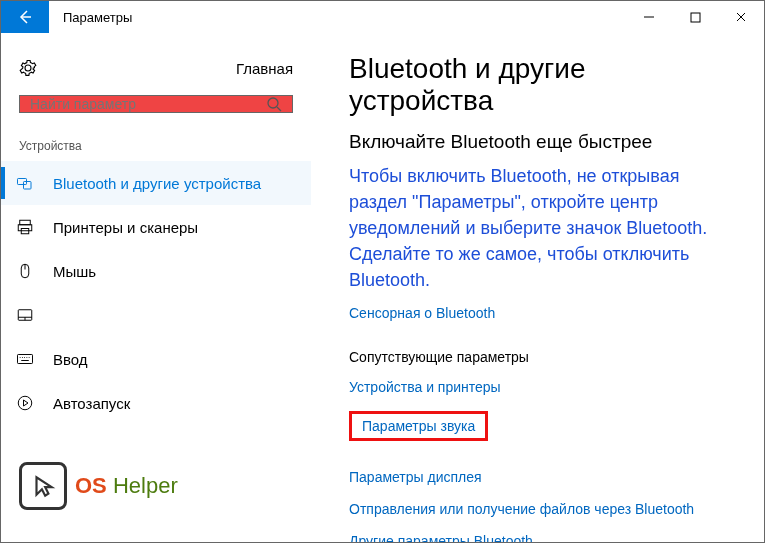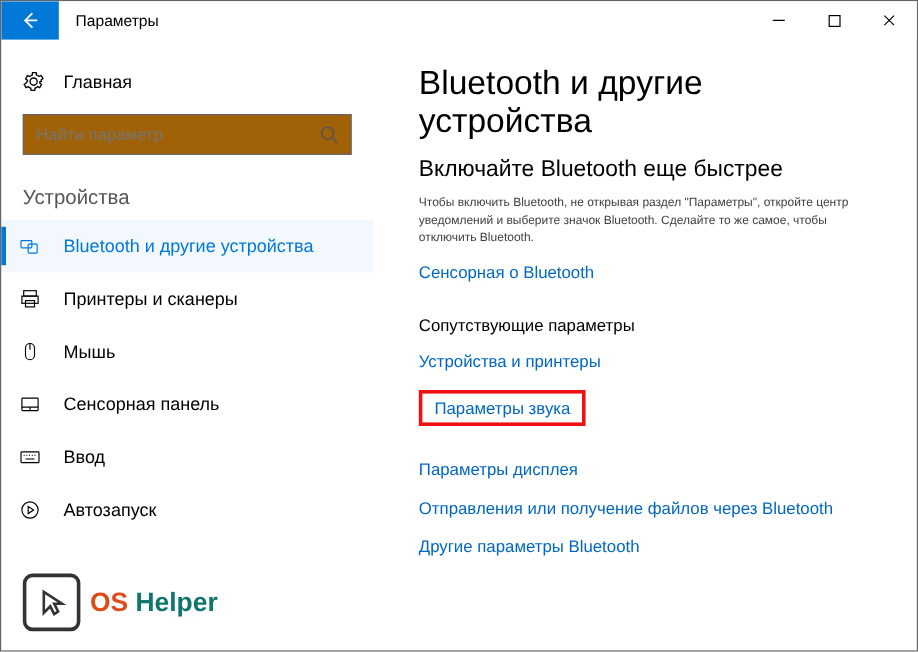--- a/index.html
+++ b/index.html
@@ -55,43 +55,44 @@
   }
   .sidebar {
     width: 310px;
     padding: 20px 0 0 0;
   }
   .home-row {
     display: flex;
     align-items: center;
     padding: 6px 18px 14px 18px;
     font-size: 15px;
+    justify-content: space-between;
   }
   .home-row .gear { margin-right: 16px; }
   .search-box {
     margin: 4px 18px 18px 18px;
     border: 1px solid #666;
-    height: 34px;
+    height: 18px;
     display: flex;
     align-items: center;
     padding: 0 10px;
-    background: #a16207;
+    background: #ef4444;
   }
   .search-box input {
     border: none;
     outline: none;
     flex: 1;
     font-size: 14px;
     font-family: inherit;
     background: transparent;
   }
   .section-label {
     padding: 8px 18px 8px 18px;
     color: #555;
-    font-size: 17px;
+    font-size: 12px;
   }
   .nav-item {
     display: flex;
     align-items: center;
     height: 44px;
     padding: 0 18px 0 14px;
     font-size: 15px;
     color: #000;
     position: relative;
   }
@@ -121,22 +122,22 @@
     font-size: 28px;
     font-weight: 400;
     margin-bottom: 14px;
   }
   .sub-heading {
     font-size: 19px;
     font-weight: 500;
     margin-bottom: 10px;
   }
   .body-text {
-    font-size: 10px;
-    color: #404040;
+    font-size: 18px;
+    color: #1d4ed8;
     line-height: 1.45;
     margin-bottom: 12px;
     max-width: 370px;
   }
   .link {
     color: #0067c0;
     font-size: 14px;
     margin-bottom: 14px;
     display: block;
     cursor: pointer;
@@ -150,37 +151,37 @@
   .link-row { margin-bottom: 16px; }
   .highlight-box {
     display: inline-block;
     border: 3px solid #e11;
     padding: 4px 10px;
     margin-bottom: 12px;
   }
   .watermark {
     position: absolute;
     left: 18px;
-    bottom: 16px;
+    bottom: 32px;
     display: flex;
     align-items: center;
     font-size: 22px;
     font-weight: bold;
     pointer-events: none;
   }
   .watermark .cur {
     width: 48px; height: 48px;
     border: 3px solid #333;
     border-radius: 8px;
     margin-right: 8px;
     display:flex; align-items:center; justify-content:center;
     background:#fff;
   }
   .watermark .os { color:#e04a1a; }
-  .watermark .helper { color:#0f766e; font-weight:700; }
+  .watermark .helper { color:#4d7c0f; font-weight:400; }
   svg { display:block; }
 </style>
 </head>
 <body>
 
 <div class="titlebar">
   <div class="back-btn">
     <svg width="16" height="16" viewBox="0 0 16 16">
         <path d="M10 2 L4 8 L10 14" stroke="#fff" stroke-width="1.5" fill="none"></path>
         <path d="M4 8 H14" stroke="#fff" stroke-width="1.5"></path>
@@ -260,21 +261,20 @@
       <span>Мышь</span>
     </div>
 
     <div class="nav-item">
       <span class="nav-icon">
         <svg width="18" height="18" viewBox="0 0 24 24">
             <rect x="3" y="5" width="18" height="14" rx="1" stroke="#000" fill="none" stroke-width="1.3"></rect>
             <path d="M3 15 H21 M12 15 V19" stroke="#000" stroke-width="1.3"></path>
           </svg>
       </span>
-      <span>Сенсорная панель</span>
     </div>
 
     <div class="nav-item">
       <span class="nav-icon">
         <svg width="18" height="18" viewBox="0 0 24 24">
             <rect x="2" y="6" width="20" height="12" rx="1" stroke="#000" fill="none" stroke-width="1.3"></rect>
             <path d="M5 10h1M8 10h1M11 10h1M14 10h1M17 10h1M7 14h10" stroke="#000" stroke-width="1.3"></path>
           </svg>
       </span>
       <span>Ввод</span>

